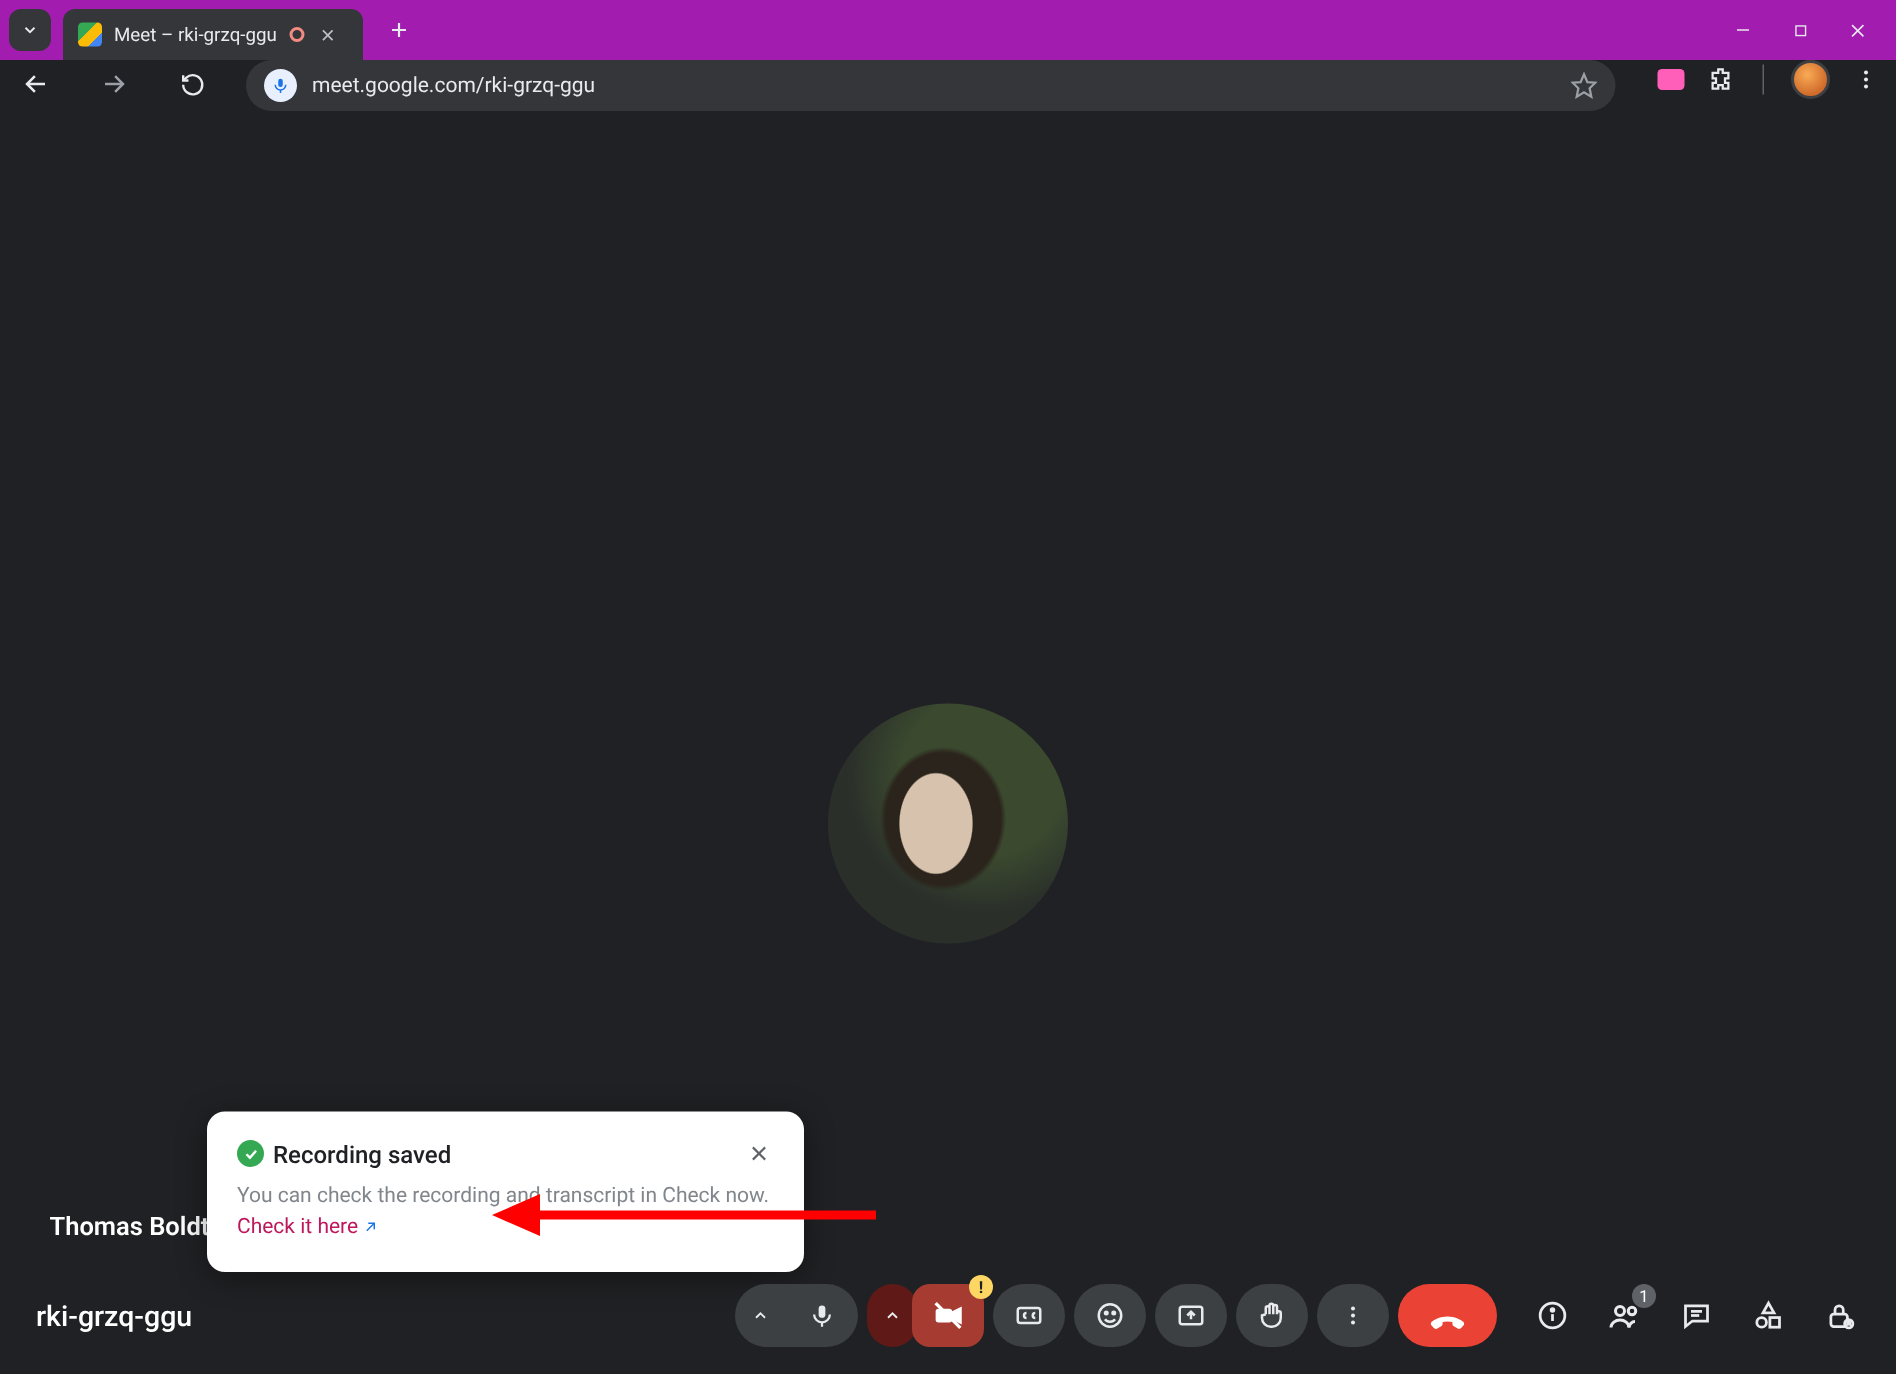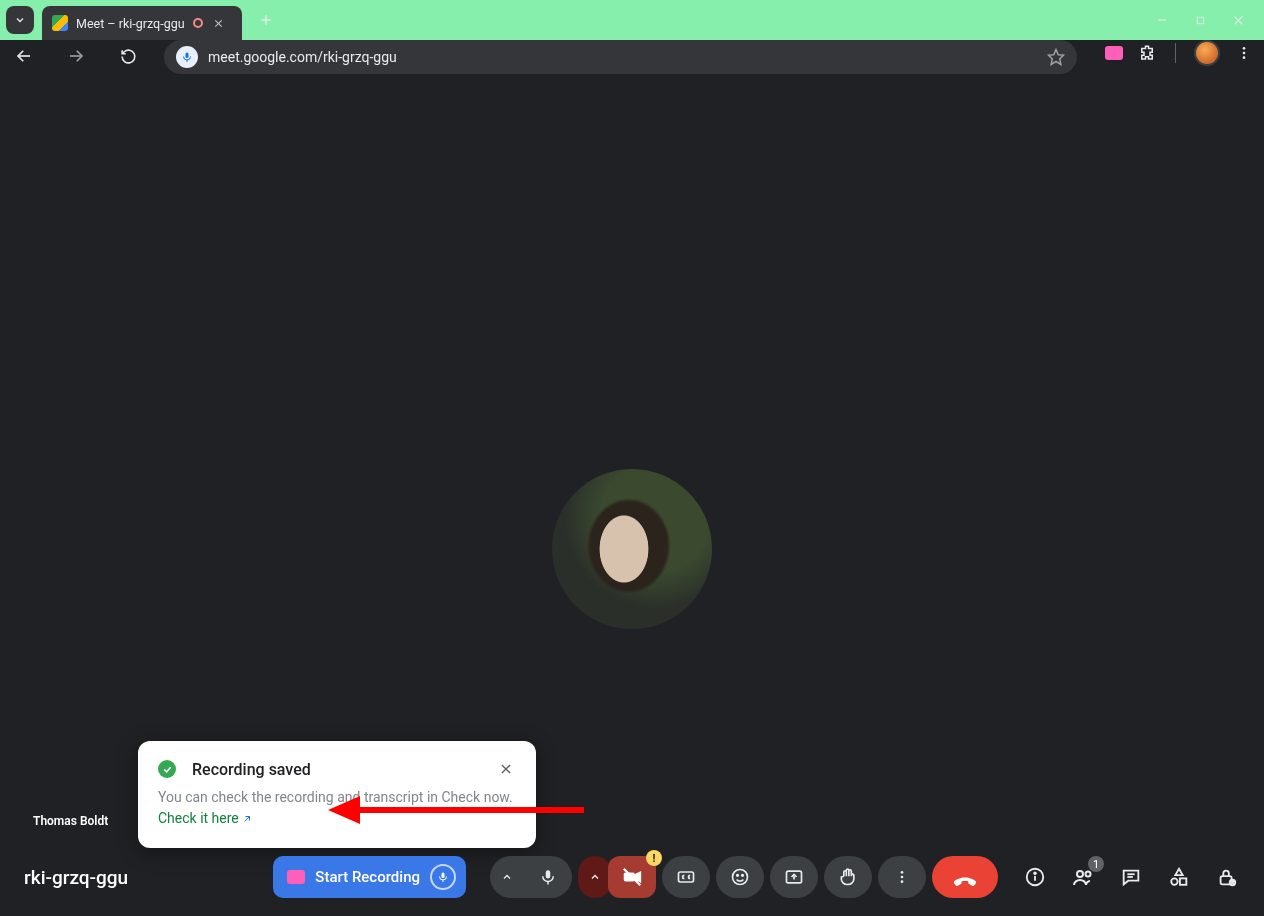--- a/index.html
+++ b/index.html
@@ -7,21 +7,21 @@
   width: 1264px; height: 916px;
   background: #202124;
   font-family: "Segoe UI", Roboto, Arial, sans-serif;
   overflow: hidden;
   position: relative;
   color: #e8eaed;
 }
 
 
 .titlebar {
-  height: 40px; background: #86efac;
+  height: 40px; background: #a21caf;
   display: flex; align-items: center;
   padding: 0 6px;
 }
 .tab-search {
   width: 28px; height: 28px; border-radius: 8px;
   background: #35363a;
   display:flex;align-items:center;justify-content:center;
   margin-right: 8px;
 }
 .tab {
@@ -75,36 +75,36 @@
   overflow:hidden;
 }
 .avatar-big::after{
   content:""; position:absolute; inset:0;
   background:
     radial-gradient(ellipse 40px 55px at 45% 50%, #d7c3ad 0 60%, transparent 62%),
     radial-gradient(ellipse 70px 80px at 48% 48%, #2b241c 0 55%, transparent 60%);
 }
 .name-label{
   position:absolute; left:33px; bottom:88px;
-  font-size:12px; font-weight:600; color:#fff;
+  font-size:17px; font-weight:600; color:#fff;
 }
 
 
 .toast{
   position:absolute; left:138px; bottom:68px;
   width:398px; background:#fff; color:#202124;
   border-radius:12px; padding:18px 20px 20px 20px;
   box-shadow:0 4px 20px rgba(0,0,0,.4);
 }
-.toast-head{display:flex;align-items:center;gap:16px;}
+.toast-head{display:flex;align-items:center;gap:6px;}
 .toast-check{width:18px;height:18px;border-radius:50%;background:#34a853;display:flex;align-items:center;justify-content:center;}
 .toast-title{font-size:16px;font-weight:500;color:#202124;}
 .toast-close{margin-left:auto;color:#5f6368;width:20px;height:20px;display:flex;align-items:center;justify-content:center;}
 .toast-body{margin-top:8px;font-size:14px;color:#80868b;line-height:1.45;}
-.toast-link{color:#15803d;}
+.toast-link{color:#be185d;}
 .ext-link-icon{display:inline-flex;vertical-align:middle;margin-left:2px;}
 
 
 .arrow-ann{position:absolute;left:326px;bottom:86px;pointer-events:none;}
 
 
 .bottombar{
   position:absolute;left:0;right:0;bottom:0;height:78px;
   display:flex;align-items:center;padding:0 24px 0 24px; gap:10px;
 }
@@ -269,31 +269,20 @@
   </div>
 
   <svg class="arrow-ann" width="260" height="40" viewBox="0 0 260 40">
     <line x1="258" y1="20" x2="20" y2="20" stroke="#ff0000" stroke-width="6"></line>
     <polygon points="2,20 34,6 34,34" fill="#ff0000"></polygon>
   </svg>
 
   <div class="bottombar">
     <div class="meeting-code">rki-grzq-ggu</div>
 
-    <div class="rec-btn">
-      <span class="pink"></span>
-      <span>Start Recording</span>
-      <span class="mic-chip">
-        <svg width="12" height="12" viewBox="0 0 24 24" fill="#fff">
-            <rect x="9" y="3" width="6" height="11" rx="3"></rect>
-            <path d="M5 11a7 7 0 0 0 14 0" fill="none" stroke="#fff" stroke-width="2"></path>
-            <line x1="12" y1="18" x2="12" y2="22" stroke="#fff" stroke-width="2"></line>
-          </svg>
-      </span>
-    </div>
 
     <div class="ctrl-group">
       <div class="combo">
         <div class="seg arrow">
             <svg width="12" height="12" viewBox="0 0 24 24" fill="none" stroke="#e8eaed" stroke-width="2.5">
               <polyline points="6 15 12 9 18 15"></polyline>
             </svg>
           </div>
         <div class="seg ic">
             <svg width="18" height="18" viewBox="0 0 24 24" fill="#e8eaed">

